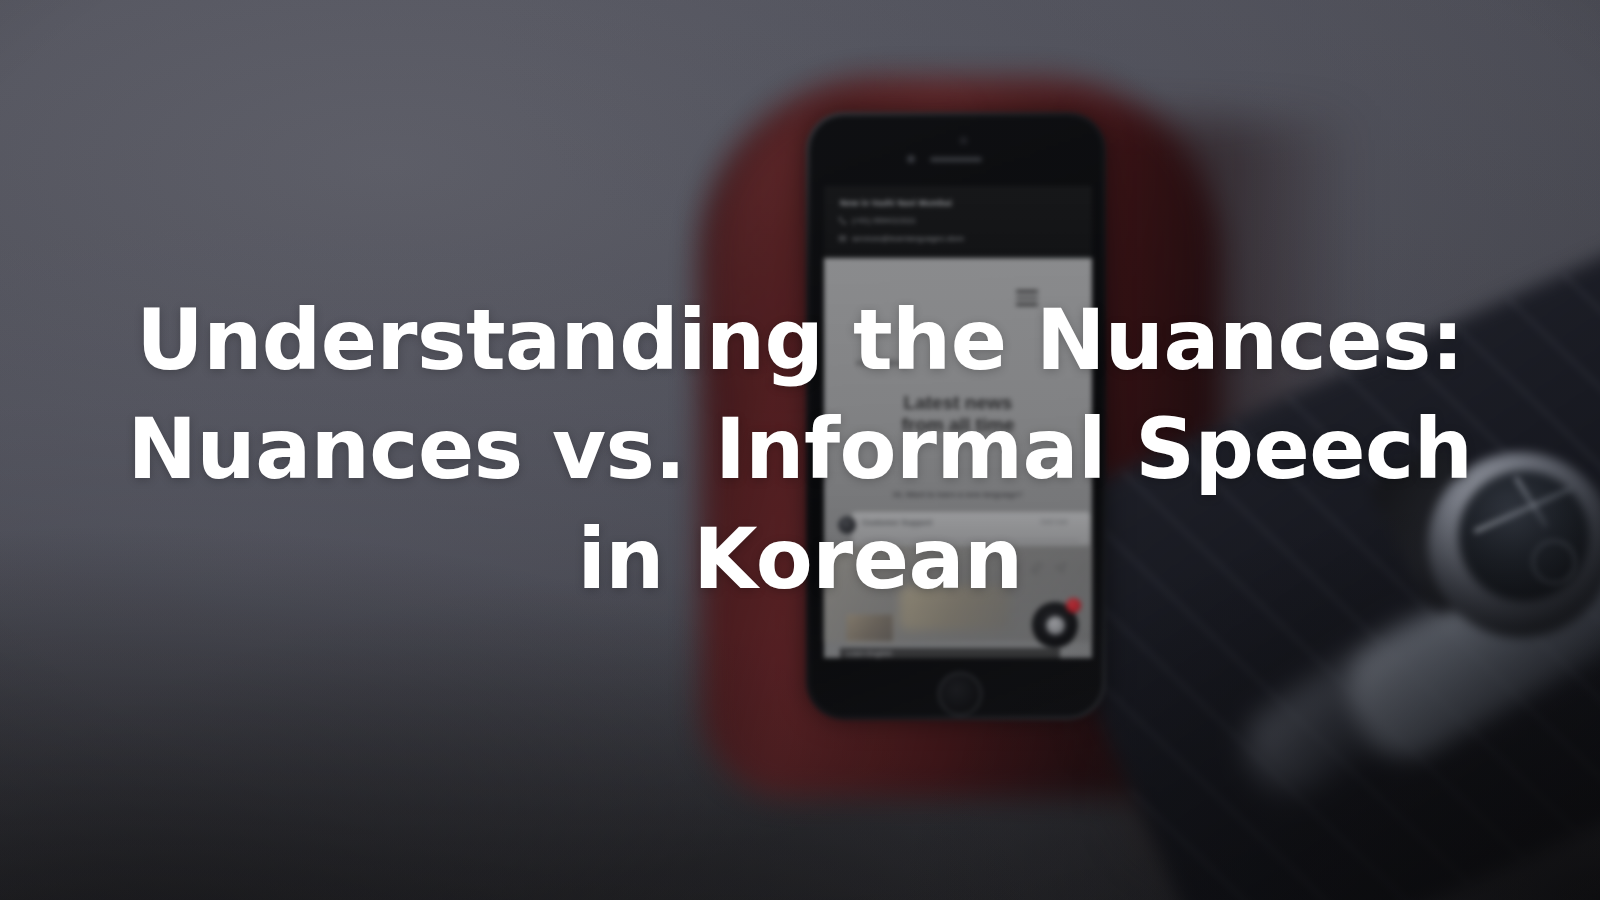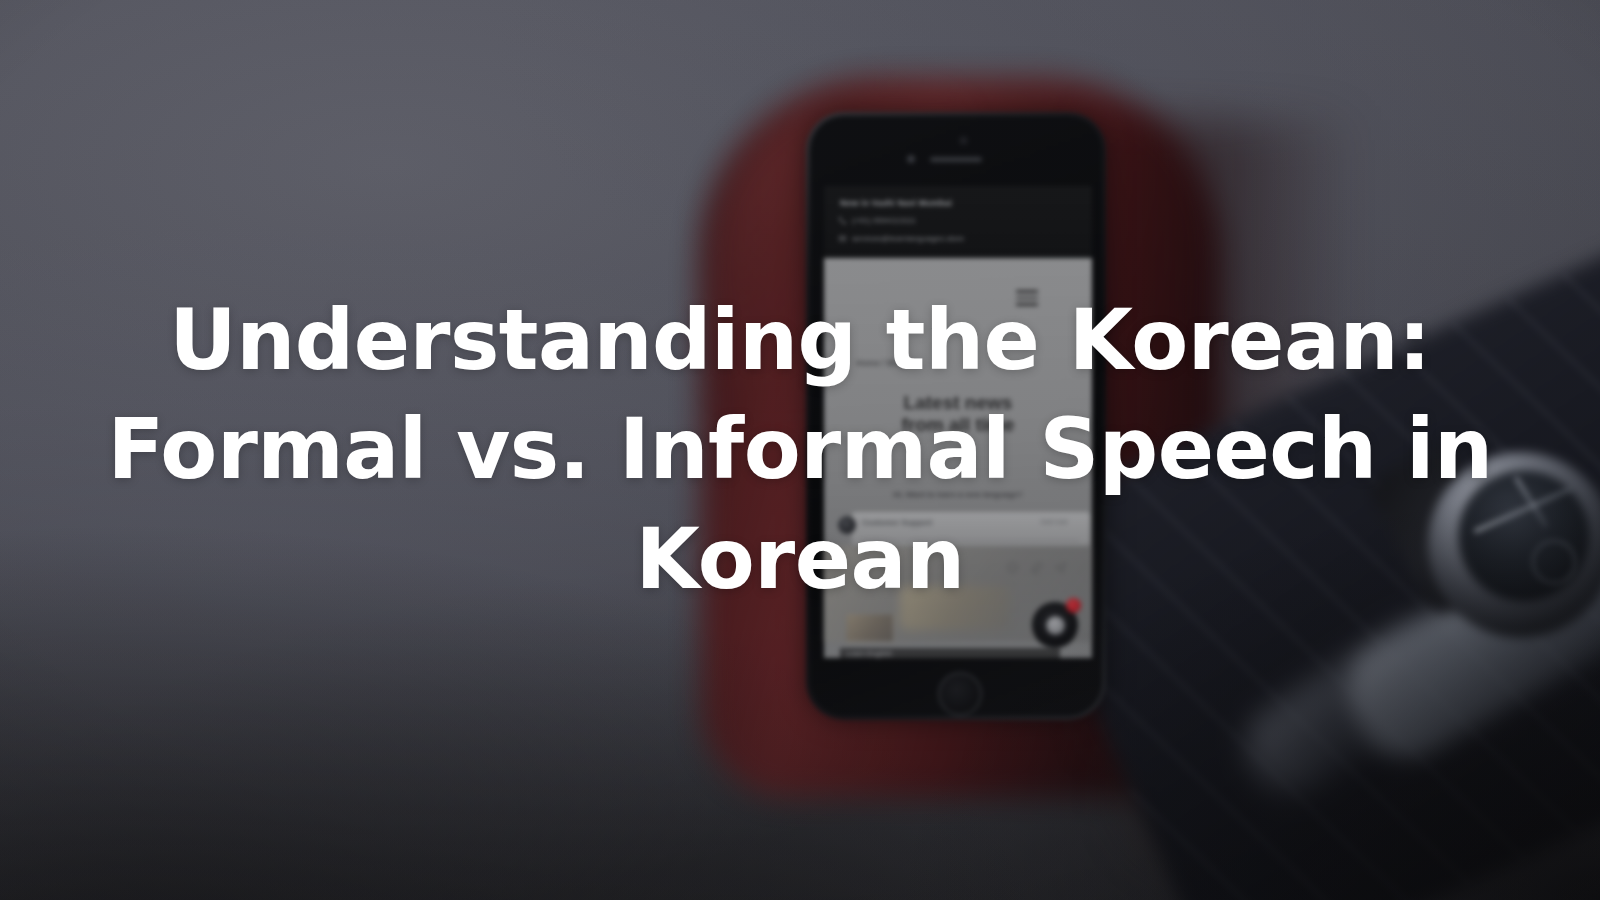--- a/index.html
+++ b/index.html
@@ -576,16 +576,16 @@
       <div class="chat-bubble-btn"></div>
       <div class="chat-bubble-inner"></div>
       <div class="chat-badge"></div>
     </div>
 
     <div class="bg-vignette"></div>
     <div class="scrim"></div>
   </div>
 
   <div class="title-wrap">
-    <h1 class="hero-title">Understanding the Korean: Formal vs. Informal Speech in Korean</h1>
+    <h1 class="hero-title">Understanding the Nuances: Nuances vs. Informal Speech in Korean</h1>
   </div>
 
 </div>
 
 </body></html>

